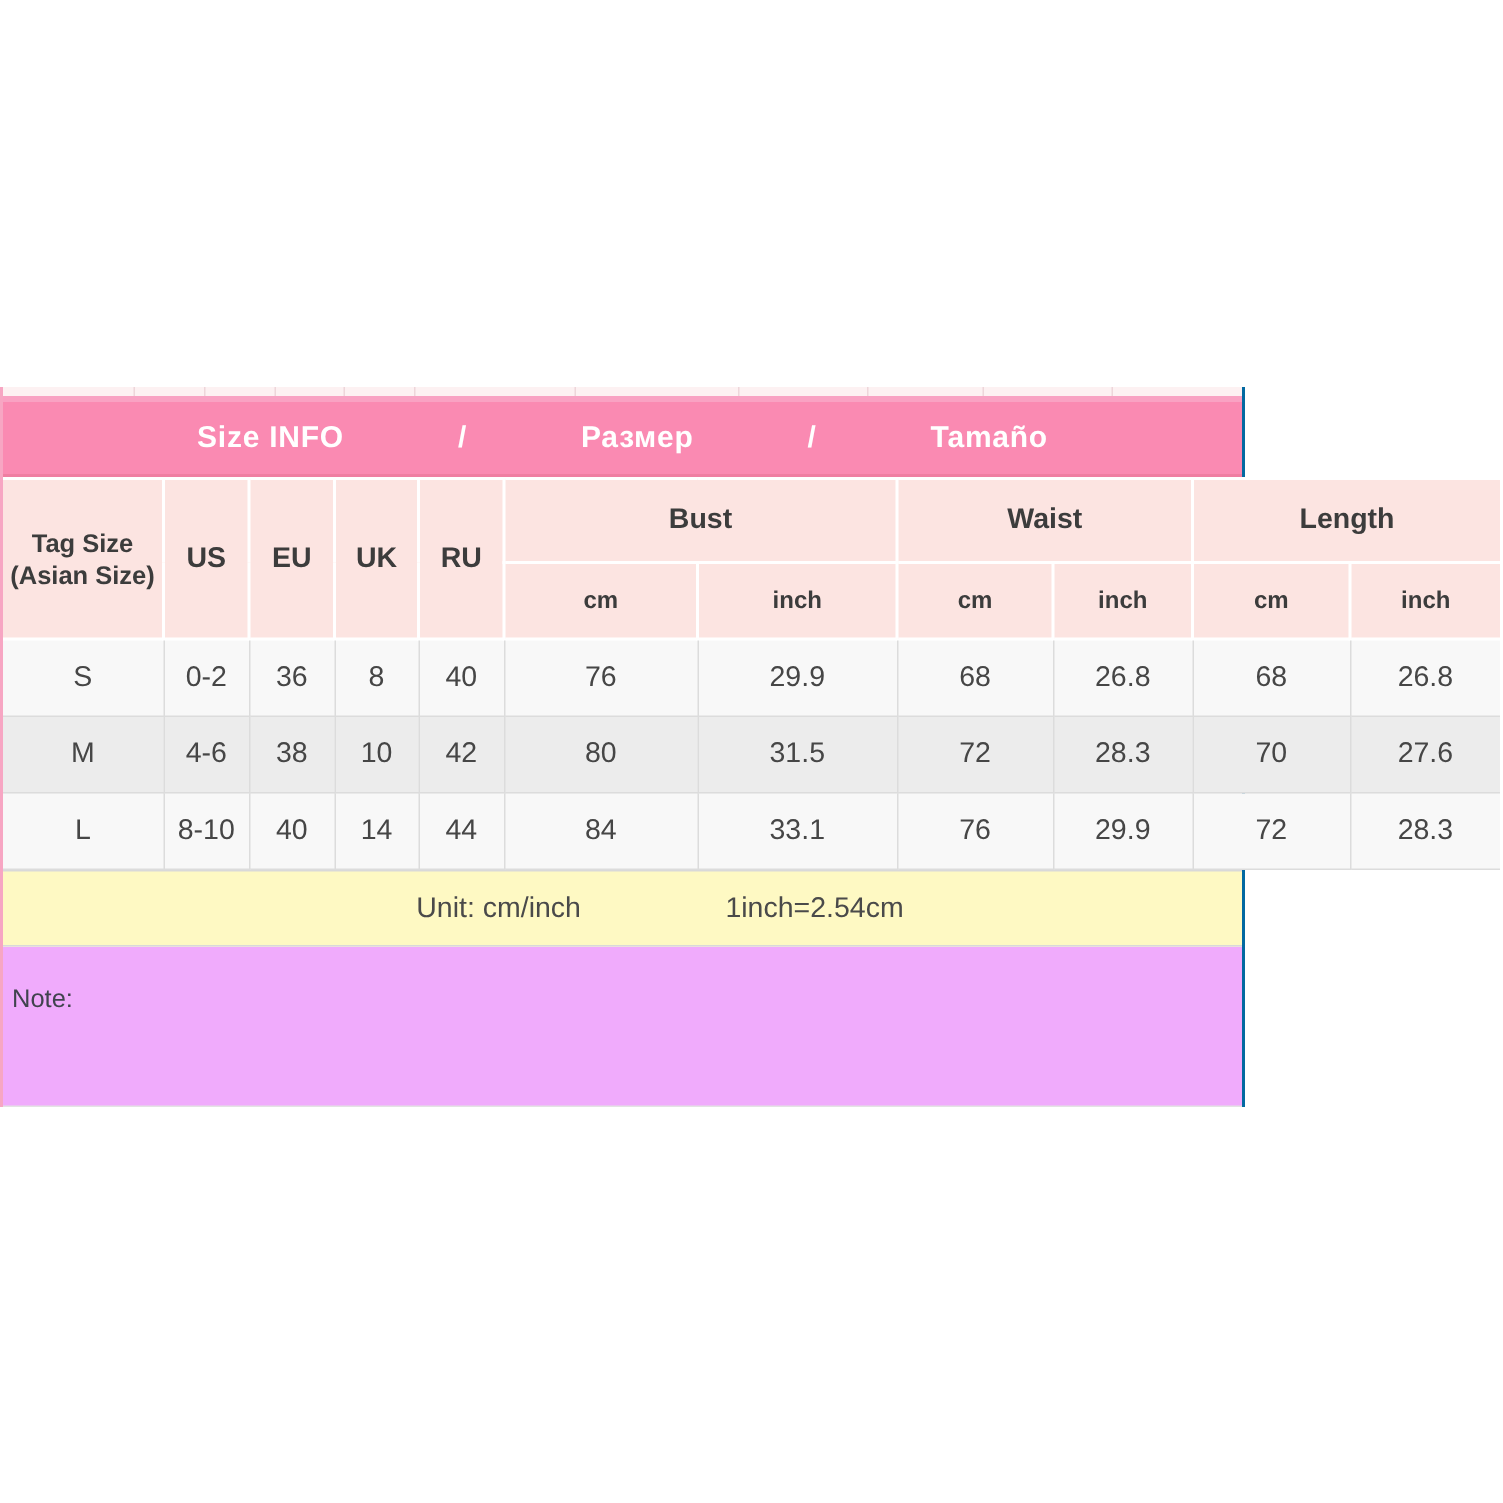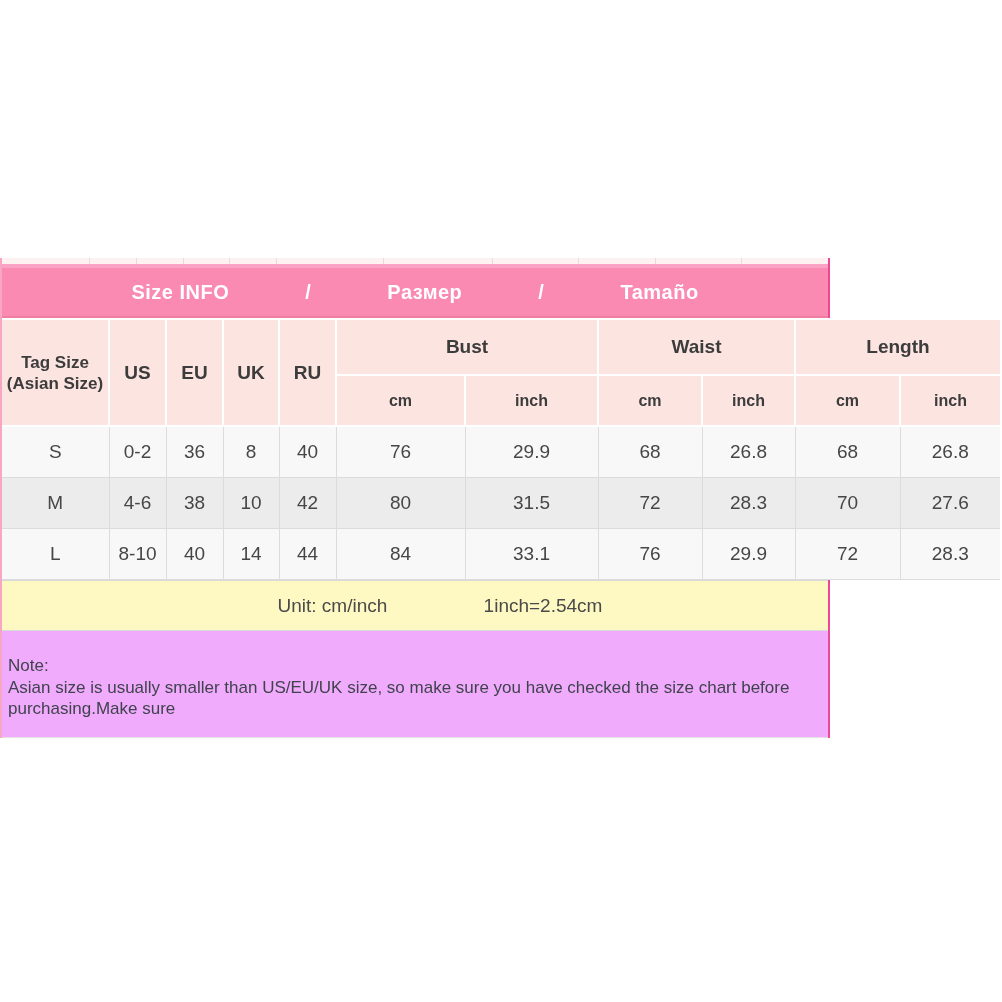--- a/index.html
+++ b/index.html
@@ -3,21 +3,21 @@
 <meta charset="utf-8">
 <style>
   html,body{margin:0;padding:0;}
   body{
     width:1002px;height:1002px;overflow:hidden;background:#ffffff;
     font-family:"Liberation Sans","DejaVu Sans",sans-serif;
     -webkit-font-smoothing:antialiased;
   }
   .sheet{
     position:absolute;top:258px;left:0;width:830px;
-    border-left:2px solid #f7a6c3;border-right:2px solid #ec4899;
+    border-left:2px solid #f7a6c3;border-right:2px solid #0369a1;
     box-sizing:border-box;
   }
   
   .pre-strip{
     display:grid;height:6px;background:#fdf1f2;
     grid-template-columns:107fr 57fr 57fr 56fr 57fr 129fr 133fr 104fr 93fr 105fr 104fr;
   }
   .pre-strip div{border-right:1px solid #eed6da;}
   .pre-strip div:last-child{border-right:none;}
   .pre-strip2{height:4px;background:#f9a2c3;}
@@ -173,16 +173,15 @@
     </tbody>
   </table>
 
   <div class="unit-row">
     <span class="unit-left">Unit: cm/inch</span>
     <span class="unit-right">1inch=2.54cm</span>
   </div>
 
   <div class="note">
     <p>Note:</p>
-    <p>Asian size is usually smaller than US/EU/UK size, so make sure you have checked the size chart before purchasing.Make sure</p>
   </div>
 
 </div>
 
 </body></html>

